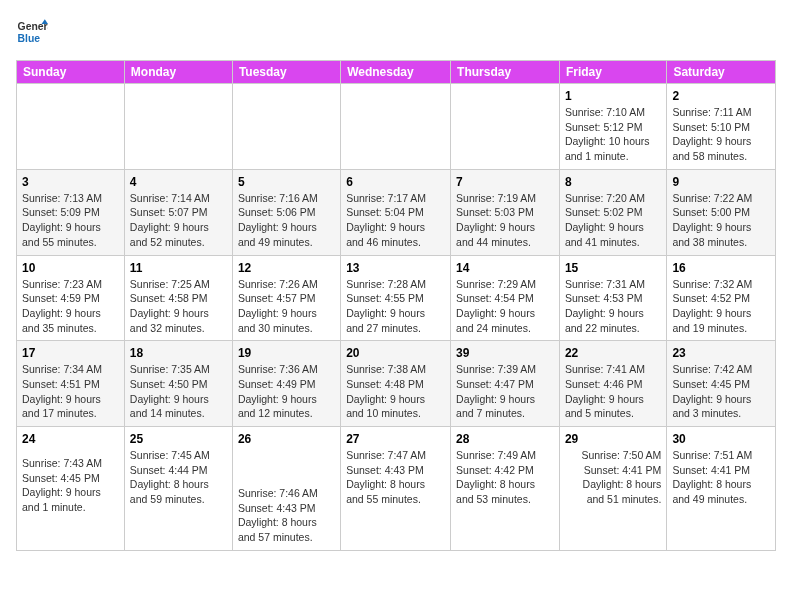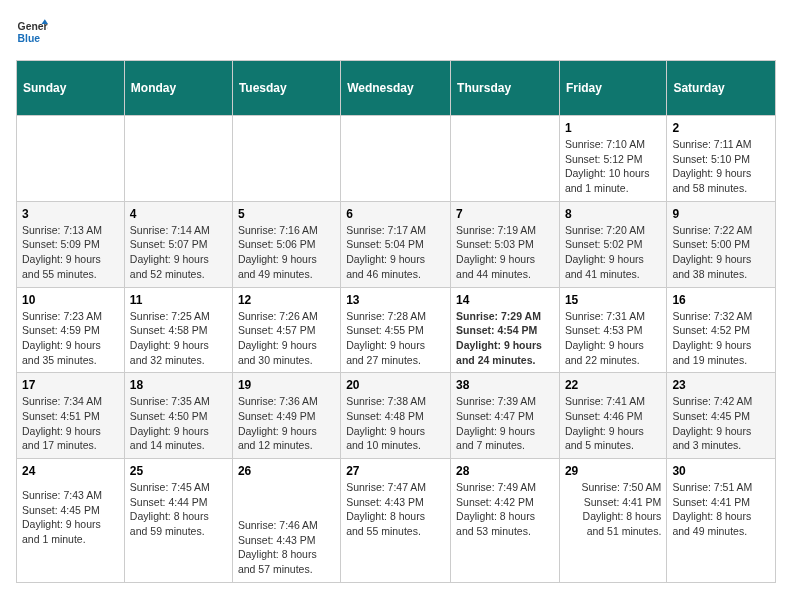--- a/index.html
+++ b/index.html
@@ -36,24 +36,24 @@
     .location-title {
       font-size: 16px;
       color: #444;
     }
     .calendar {
       width: 100%;
       border-collapse: collapse;
       font-size: 11px;
     }
     .calendar thead tr th {
-      background-color: #0f766e;
+      background-color: #d946ef;
       color: #fff;
       text-align: left;
-      padding: 20px 6px;
+      padding: 4px 6px;
       font-size: 12px;
       font-weight: bold;
       border: 1px solid #ccc;
     }
     .calendar tbody tr td {
       vertical-align: top;
       padding: 5px 5px;
       border: 1px solid #ccc;
       width: 113px;
       min-height: 80px;
@@ -190,21 +190,21 @@
 Daylight: 9 hours and 30 minutes.</div>
         </td>
         <td>
           <span class="day-number">13</span>
           <div class="day-info" style="white-space: pre-line;">Sunrise: 7:28 AM
 Sunset: 4:55 PM
 Daylight: 9 hours and 27 minutes.</div>
         </td>
         <td>
           <span class="day-number">14</span>
-          <div class="day-info" style="white-space: pre-line; font-weight: bold;">Sunrise: 7:29 AM
+          <div class="day-info" style="white-space: pre-line;">Sunrise: 7:29 AM
 Sunset: 4:54 PM
 Daylight: 9 hours and 24 minutes.</div>
         </td>
         <td>
           <span class="day-number">15</span>
           <div class="day-info" style="white-space: pre-line;">Sunrise: 7:31 AM
 Sunset: 4:53 PM
 Daylight: 9 hours and 22 minutes.</div>
         </td>
         <td>
@@ -233,21 +233,21 @@
 Sunset: 4:49 PM
 Daylight: 9 hours and 12 minutes.</div>
         </td>
         <td>
           <span class="day-number">20</span>
           <div class="day-info" style="white-space: pre-line;">Sunrise: 7:38 AM
 Sunset: 4:48 PM
 Daylight: 9 hours and 10 minutes.</div>
         </td>
         <td>
-          <span class="day-number">38</span>
+          <span class="day-number">39</span>
           <div class="day-info" style="white-space: pre-line;">Sunrise: 7:39 AM
 Sunset: 4:47 PM
 Daylight: 9 hours and 7 minutes.</div>
         </td>
         <td>
           <span class="day-number">22</span>
           <div class="day-info" style="white-space: pre-line;">Sunrise: 7:41 AM
 Sunset: 4:46 PM
 Daylight: 9 hours and 5 minutes.</div>
         </td>

